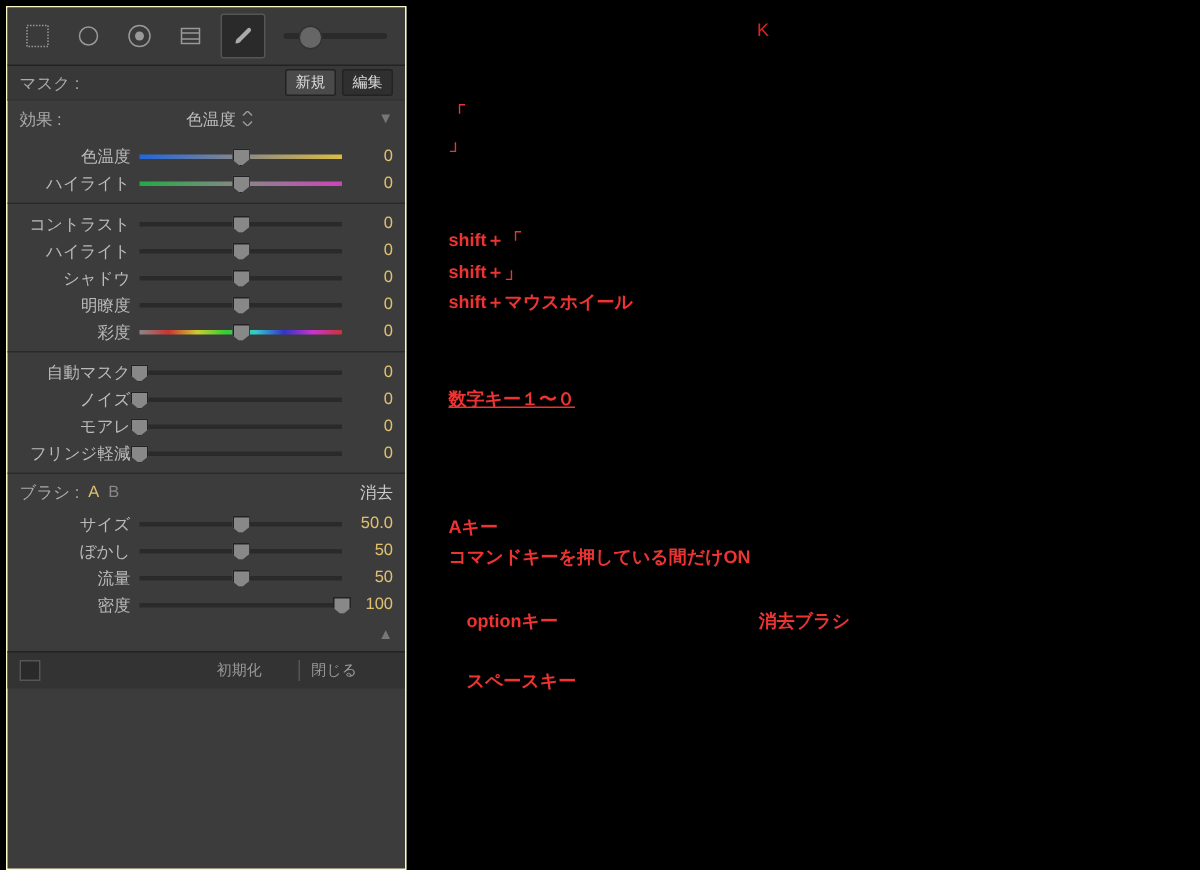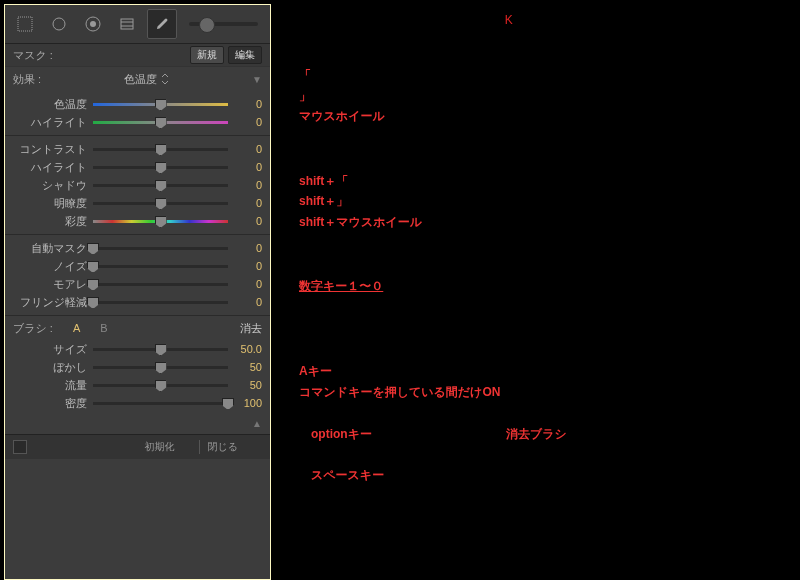--- a/index.html
+++ b/index.html
@@ -28,21 +28,21 @@
 .thumb{position:absolute;top:2px;width:10px;height:10px;background:#888;border:1px solid #222;transform:translateX(-50%);clip-path:polygon(0 0,100% 0,100% 60%,50% 100%,0 60%)}
 .pval{width:34px;text-align:right;color:#e0c070;font-size:11px}
 .effhdr{display:flex;align-items:center;justify-content:space-between;padding:2px 8px;height:20px;color:#aaa}
 .tri{color:#777;font-size:10px}
 .dropdown{display:flex;align-items:center;gap:4px;color:#bbb}
 .colrow{display:flex;align-items:center;justify-content:space-between;padding:2px 8px;height:22px}
 .swatch{width:26px;height:14px;background:#555;border:1px solid #222;position:relative}
 .swatch:before,.swatch:after{content:"";position:absolute;background:#999}
 .swatch:before{left:0;right:0;top:6px;height:1px}
 .swatch:after{content:"";position:absolute;left:0;top:0;width:100%;height:100%;background:linear-gradient(45deg,transparent 45%,#999 45%,#999 55%,transparent 55%),linear-gradient(-45deg,transparent 45%,#999 45%,#999 55%,transparent 55%)}
-.brushhdr{display:flex;align-items:center;padding:2px 8px;height:20px;gap:20px}
+.brushhdr{display:flex;align-items:center;padding:2px 8px;height:20px;gap:6px}
 .brushhdr .lbl{color:#aaa}
 .bA{color:#e0c070}
 .bB{color:#888}
 .bErase{margin-left:auto;color:#ccc}
 .chk{width:10px;height:10px;border:1px solid #555;background:#2a2a2a;margin-right:4px}
 .footer{display:flex;align-items:center;justify-content:space-between;height:24px;padding:0 8px;background:#333;border-top:1px solid #222}
 .sq{width:12px;height:12px;border:1px solid #555;background:#2a2a2a}
 .footer .links{display:flex;gap:8px;color:#999;font-size:10px}
 .footer .links span{border-right:1px solid #555;padding-right:24px}
 .footer .links span:last-child{border:none}
@@ -268,21 +268,20 @@
   </div>
 
   <div class="notes">
     <div class="note-line">
       <span>補正ブラシツールのショートカットは「</span><span class="red">K</span><span>」です。</span>
     </div>
     <div class="note-block" id="nb1">
         <div class="nl">ブラシのサイズを変更するショートカット</div>
         <div class="nl"><span class="red">「</span>：小さく</div>
         <div class="nl"><span class="red">」</span>：大きく</div>
-        <div class="nl"><span class="red">マウスホイール</span>（正転＝大きく 逆転＝小さく）</div>
       </div>
     <div class="note-block" id="nb2">
         <div class="nl">ブラシのぼかし範囲を変更するショートカット</div>
         <div class="nl"><span class="red">shift＋「</span>：小さく</div>
         <div class="nl"><span class="red">shift＋」</span>：大きく</div>
         <div class="nl"><span class="red">shift＋マウスホイール</span>：大きく・小さく</div>
       </div>
     <div class="note-block" id="nb3">
         <div class="nl">インクの流量を変更するショートカット</div>
         <div class="nl"><span class="red under">数字キー１〜０</span>（1＝10％…9＝90％、0=100％）</div>

